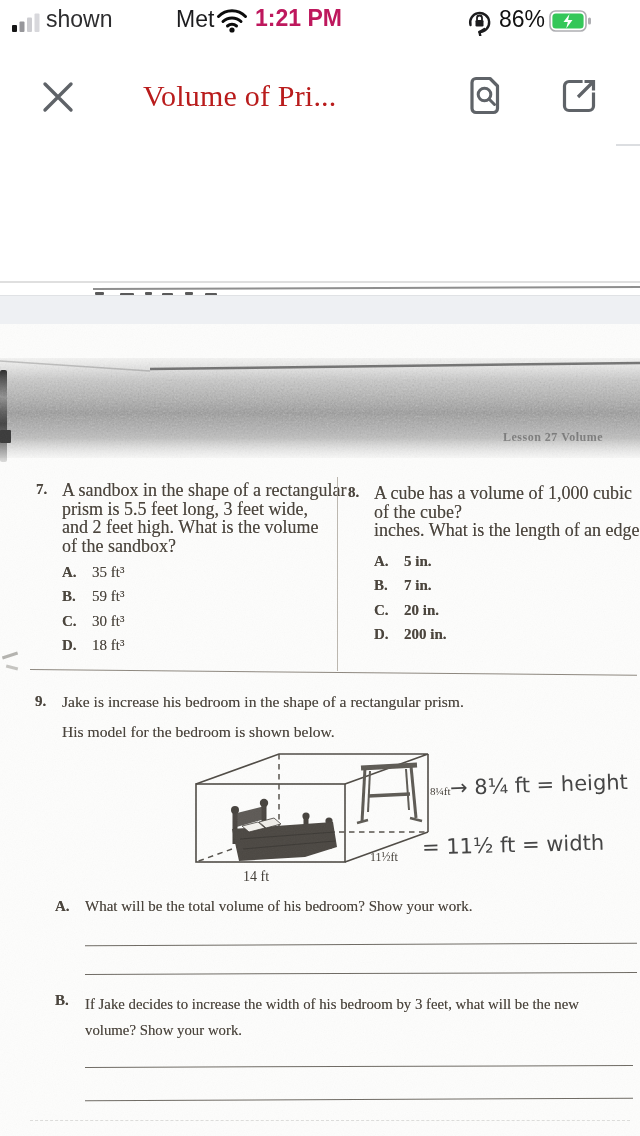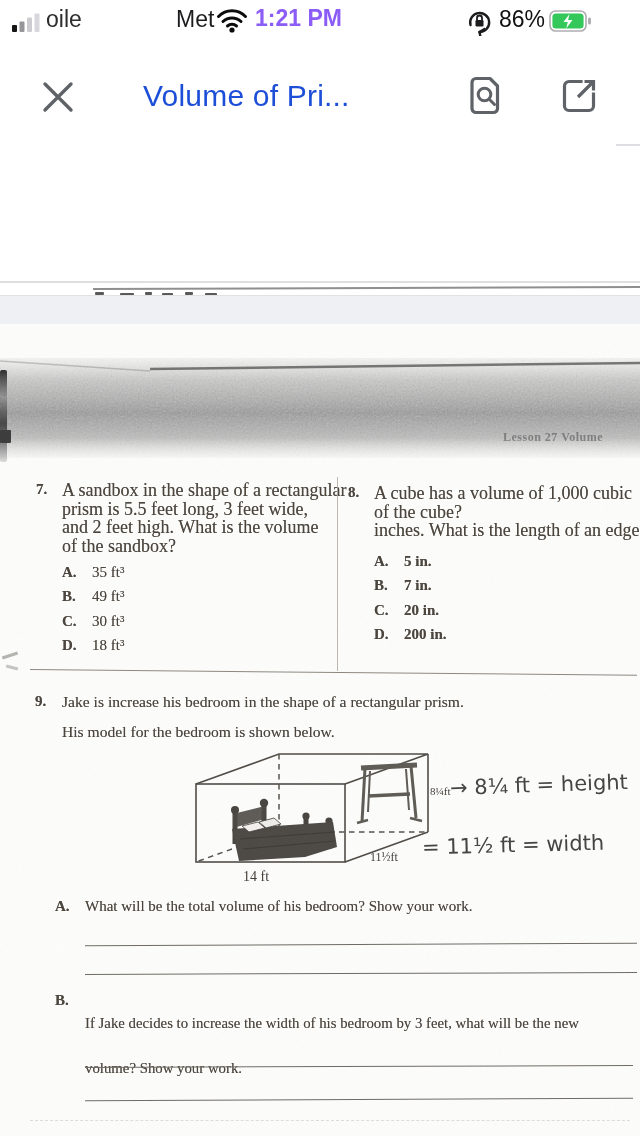--- a/index.html
+++ b/index.html
@@ -6,31 +6,31 @@
   .screen{position:relative;width:640px;height:1136px;overflow:hidden;background:#fff;
           font-family:"Liberation Sans",sans-serif;}
   .abs{position:absolute;}
 
   
   .status-bar{position:absolute;top:0;left:0;width:640px;height:42px;background:#fff;}
   .sig{position:absolute;left:12px;top:12px;}
   .carrier{position:absolute;left:46px;top:6px;font-size:23px;color:#2d2d2f;}
   .met{position:absolute;left:176px;top:6px;font-size:23px;color:#1c1c1e;text-align:right;}
   .wifi{position:absolute;left:216px;top:9px;}
-  .time{position:absolute;left:255px;top:5px;font-size:23px;font-weight:600;color:#8b5cf6;}
+  .time{position:absolute;left:255px;top:5px;font-size:23px;font-weight:600;color:#be185d;}
   .rotlock{position:absolute;left:466px;top:9px;}
   .batt-pct{position:absolute;left:499px;top:6px;font-size:23px;color:#111;}
   .batt{position:absolute;left:549px;top:10px;}
 
   
   .app-header{position:absolute;top:42px;left:0;width:640px;height:102px;background:#fff;
               border-bottom:2px solid #dcdee1;}
   .hbtn{position:absolute;background:none;border:none;padding:0;cursor:pointer;}
   .hbtn.close{left:38px;top:36px;width:40px;height:40px;}
-  .doc-title{position:absolute;left:143px;top:37px;font-size:30px;color:#1d4ed8;letter-spacing:.2px;}
+  .doc-title{position:absolute;left:143px;top:37px;font-size:30px;color:#b91c1c;letter-spacing:.2px;font-family:Liberation Serif, serif;}
   .hbtn.find{left:463px;top:31px;width:46px;height:46px;}
   .hbtn.open{left:556px;top:31px;width:46px;height:46px;}
 
   
   .content{position:absolute;top:132px;left:0;width:616px;height:992px;background:#fff;}
   .prevline-a{position:absolute;top:149px;left:0;width:640px;height:2px;background:rgba(185,185,185,.45);}
   .scanline{position:absolute;top:156px;left:93px;width:547px;height:2px;background:#8f8f8f;
             transform:rotate(-0.2deg);transform-origin:left;}
   .frag{position:absolute;height:3px;background:#5a5a5a;border-radius:1px;}
   .page-gap{position:absolute;top:163px;left:0;width:640px;height:29px;background:#eef0f3;
@@ -71,38 +71,38 @@
   .diagram{position:absolute;left:185px;top:612px;}
   .hand{position:absolute;font-family:"DejaVu Sans",sans-serif;color:#424242;white-space:nowrap;}
   .hand.h1{left:450px;top:641px;font-size:21px;transform:rotate(-2deg);}
   .hand.h2{left:422px;top:701px;font-size:21px;transform:rotate(-1.5deg);}
 
   .pa-ltr{left:55px;top:766px;} .pa-text{left:85px;top:766px;font-size:15px;white-space:nowrap;}
   .ansline{position:absolute;height:1.3px;background:#6e6a63;}
   .a-line1{left:85px;top:812px;width:552px;transform:rotate(-0.25deg);}
   .a-line2{left:85px;top:841px;width:552px;transform:rotate(-0.2deg);}
   .pb-ltr{left:55px;top:860px;} .pb-text{left:85px;top:860px;}
-  .pb-text .qline{font-size:14.8px;line-height:25.5px;margin-top:19px;}
+  .pb-text .qline{font-size:14.8px;line-height:25.5px;}
   .b-line1{left:85px;top:934px;width:548px;transform:rotate(-0.2deg);}
   .b-line2{left:85px;top:967px;width:548px;transform:rotate(-0.25deg);}
   .faintdash{position:absolute;left:30px;top:988px;width:600px;border-top:1.5px dashed rgba(150,148,142,.3);}
 </style>
 </head>
 <body>
 
 <div class="screen">
 
   <div class="status-bar">
     <svg class="sig" width="32" height="20" viewBox="0 0 32 20">
       <rect x="0" y="13" width="5" height="7" rx="1" fill="#161616"></rect>
       <rect x="7.5" y="9.5" width="5" height="10.5" rx="1" fill="#96969a"></rect>
       <rect x="15" y="5.5" width="5" height="14.5" rx="1" fill="#cdcdd1"></rect>
       <rect x="22.5" y="1.5" width="5" height="18.5" rx="1" fill="#d8d8dc"></rect>
     </svg>
-    <span class="carrier">oile</span>
+    <span class="carrier">shown</span>
     <span class="met">Met</span>
     <svg class="wifi" width="32" height="24" viewBox="0 0 32 24">
       <g stroke="#0c0c0c" stroke-width="3" fill="none" stroke-linecap="round">
         <path d="M2.5,7.5 A19,19 0 0 1 29.5,7.5"></path>
         <path d="M7,12.5 A13,13 0 0 1 25,12.5"></path>
         <path d="M11.5,17 A7,7 0 0 1 20.5,17"></path>
       </g>
       <circle cx="16" cy="21" r="2.6" fill="#0c0c0c"></circle>
     </svg>
     <span class="time">1:21 PM</span>
@@ -197,21 +197,21 @@
 
     <div class="abs ser qnum q7-num">7.</div>
     <div class="abs ser q7-text">
       <div class="qline">A sandbox in the shape of a rectangular</div>
       <div class="qline">prism is 5.5 feet long, 3 feet wide,</div>
       <div class="qline">and 2 feet high. What is the volume</div>
       <div class="qline">of the sandbox?</div>
     </div>
     <div class="abs ser choices q7-choices">
       <div class="row"><span class="ltr">A.</span><span class="val">35 ft³</span></div>
-      <div class="row"><span class="ltr">B.</span><span class="val">49 ft³</span></div>
+      <div class="row"><span class="ltr">B.</span><span class="val">59 ft³</span></div>
       <div class="row"><span class="ltr">C.</span><span class="val">30 ft³</span></div>
       <div class="row"><span class="ltr">D.</span><span class="val">18 ft³</span></div>
     </div>
 
     <div class="vdivider"></div>
     <div class="hdivider"></div>
 
     <div class="abs ser qnum q8-num">8.</div>
     <div class="abs ser q8-text">
       <div class="qline">A cube has a volume of 1,000 cubic</div>

